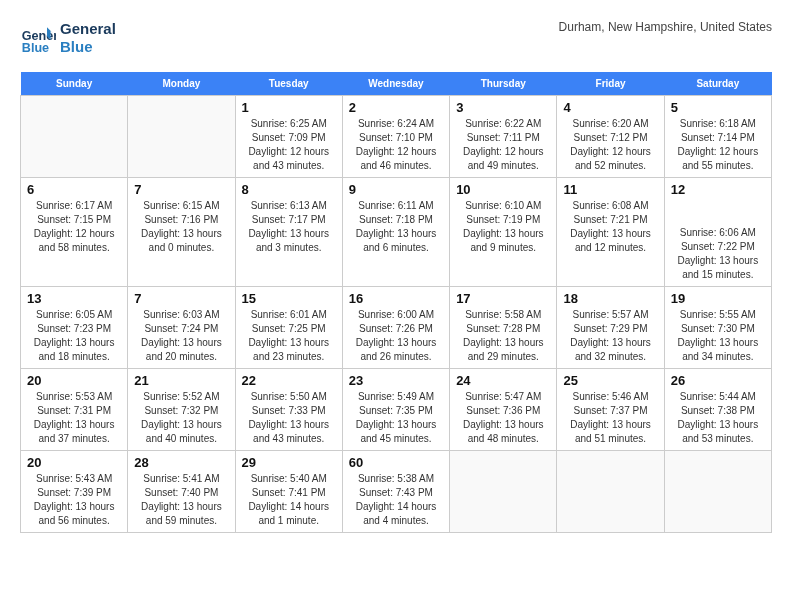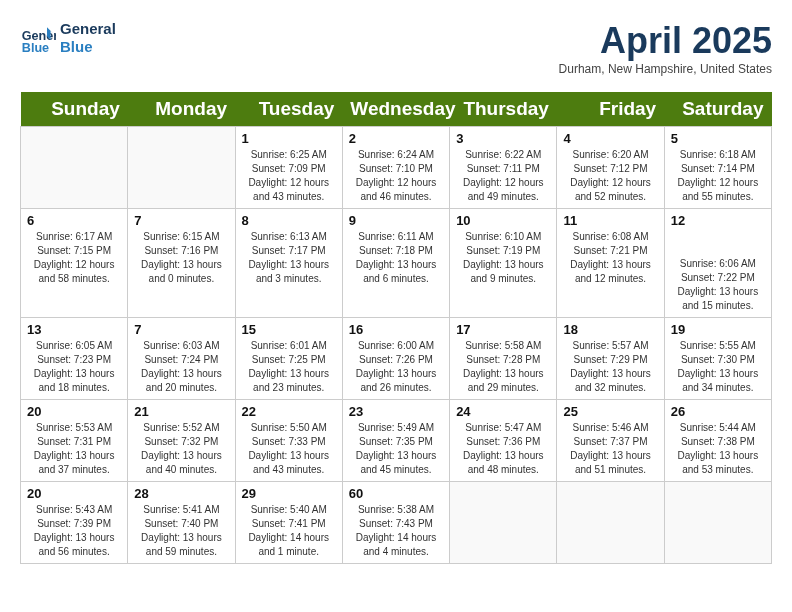--- a/index.html
+++ b/index.html
@@ -36,25 +36,25 @@
     .location {
       font-size: 12px;
       color: #444;
     }
     table {
       width: 100%;
       border-collapse: collapse;
       table-layout: fixed;
     }
     th {
-      background-color: #4d7c0f;
+      background-color: #3b82f6;
       color: #fff;
-      text-align: right;
+      text-align: center;
       padding: 6px 8px;
-      font-size: 19px;
+      font-size: 10px;
       font-weight: bold;
     }
     td {
       border: 1px solid #ccc;
       vertical-align: top;
       padding: 4px 6px;
       font-size: 10.5px;
       color: #333;
       height: 80px;
     }
@@ -83,21 +83,20 @@
       <text x="2" y="22" font-size="14" font-weight="bold" fill="#1a3a5c">General</text>
       <text x="2" y="36" font-size="14" font-weight="bold" fill="#2a7fc1">Blue</text>
       <polygon points="30,8 38,16 34,12 34,22 30,18 30,8" fill="#2a7fc1"></polygon>
     </svg>
     <div style="display:flex;flex-direction:column;line-height:1.2;">
       <span style="font-size:15px;font-weight:bold;color:#1a3a5c;">General</span>
       <span style="font-size:15px;font-weight:bold;color:#2a7fc1;">Blue</span>
     </div>
   </div>
   <div class="title-area">
-    <div class="month-title">April 2025</div>
     <div class="location">Durham, New Hampshire, United States</div>
   </div>
 </div>
 
 <table>
   <thead>
     <tr>
     <th>Sunday</th>
         <th>Monday</th>
         <th>Tuesday</th>

